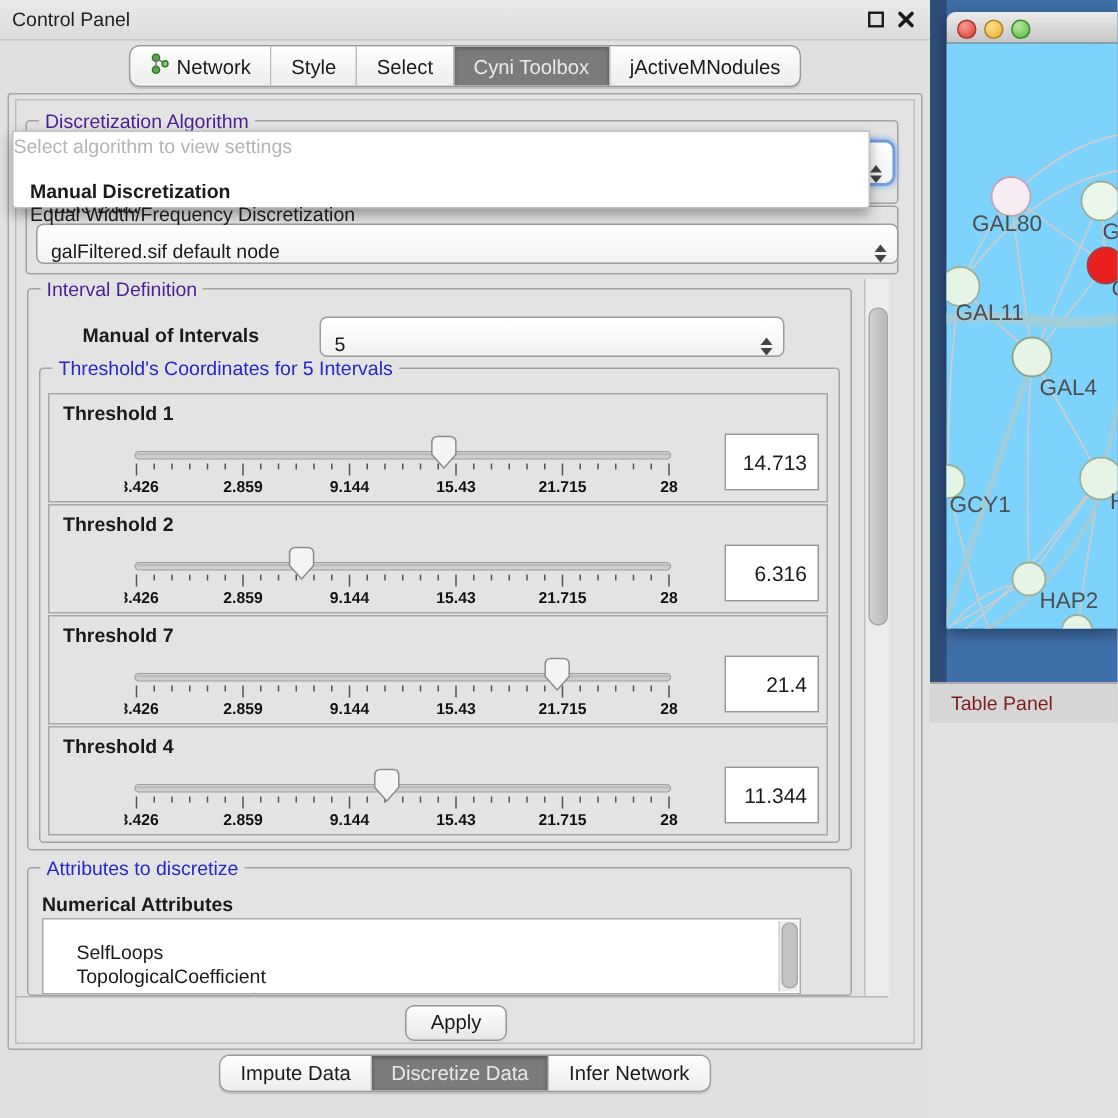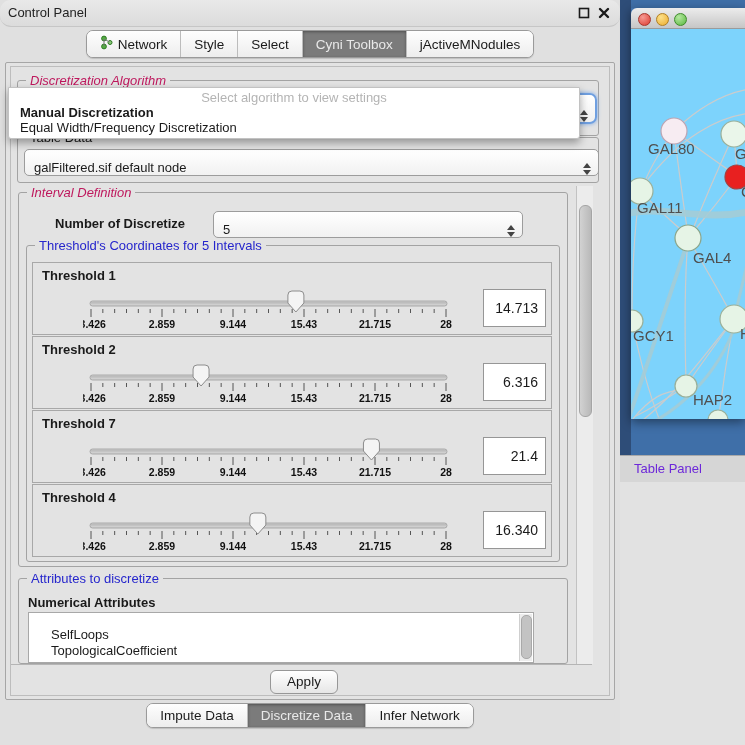--- a/index.html
+++ b/index.html
@@ -1,41 +1,41 @@
 <!DOCTYPE html>
 <html><head>
 <meta charset="utf-8">
 <style>
   html,body{width:745px;height:745px;overflow:hidden;margin:0;padding:0;
     font-family:"Liberation Sans",sans-serif;background:#e0e0e0;font-size:13px;color:#1a1a1a;}
   .abs{position:absolute;}
   
   #control-panel{left:0;top:0;width:620px;height:745px;background:#e0e0e0;}
-  #cp-titlebar{left:0;top:0;width:620px;height:26px;background:linear-gradient(#e9e9e9,#dcdcdc);border-bottom:1px solid #c6c6c6;border-radius:11px;}
+  #cp-titlebar{left:0;top:0;width:620px;height:26px;background:linear-gradient(#e9e9e9,#dcdcdc);border-bottom:1px solid #c6c6c6;}
   #cp-title{left:8px;top:5px;font-size:13px;color:#222;}
   .win-btn{top:7px;width:12px;height:12px;cursor:default;}
   #cp-tabbar{left:0;top:27px;width:620px;height:34px;display:flex;align-items:center;justify-content:center;}
   .tabgroup{display:flex;border:1px solid #9a9a9a;border-radius:7px;overflow:hidden;background:#fff;box-shadow:0 1px 1px rgba(0,0,0,.15);}
   .tab{padding:4px 13px;background:linear-gradient(#fefefe,#ededed);border-right:1px solid #bcbcbc;display:flex;align-items:center;gap:5px;white-space:nowrap;font-size:13.5px;}
   .tab:last-child{border-right:none;}
   .tab.sel{background:#7b7b7b;color:#e9e9e9;box-shadow:inset 0 1px 3px rgba(0,0,0,.35);}
   #cp-content{left:5px;top:62px;width:608px;height:636px;border:1px solid #a6a6a6;background:#e3e3e3;border-radius:2px;}
   #cp-inner{left:10px;top:66px;width:598px;height:628px;border:1px solid #bdbdbd;background:#e3e3e3;}
   .group{position:absolute;border:1px solid #a3a3a3;border-radius:3px;}
   .group-label{position:absolute;top:-8px;left:8px;background:#e3e3e3;padding:0 4px;font-size:13px;white-space:nowrap;}
-  .lbl-green{color:#be185d;font-style:italic;}
+  .lbl-green{color:#4c1d95;}
   .lbl-blue{color:#2626cc;}
   .combo{position:absolute;background:linear-gradient(#ffffff,#f1f1f1);border:1px solid #9c9c9c;border-radius:5px;display:flex;align-items:flex-end;padding-left:9px;}
   .combo .spin{margin-left:auto;margin-right:7px;display:flex;flex-direction:column;gap:2px;}
   .tri-up{width:0;height:0;border-left:4px solid transparent;border-right:4px solid transparent;border-bottom:5px solid #444;}
   .tri-dn{width:0;height:0;border-left:4px solid transparent;border-right:4px solid transparent;border-top:5px solid #444;}
   #algo-combo{left:24px;top:93px;width:560px;height:27px;border:2px solid #6f9fe0;box-shadow:0 0 4px #7aa7e6;border-radius:7px;}
   #popup{left:8px;top:87px;width:570px;height:50px;background:#ffffff;border:1px solid #c2c2c2;border-radius:0 0 3px 3px;box-shadow:0 4px 9px rgba(0,0,0,.35);z-index:20;}
-  #popup-hint{position:absolute;top:2px;left:0;width:100%;text-align:center;color:#b4b4b4;font-size:13px;}
-  .popup-item{position:absolute;left:11px;font-size:13px;white-space:nowrap;}
+  #popup-hint{position:absolute;top:2px;left:0;width:100%;text-align:left;color:#b4b4b4;font-size:13px;}
+  .popup-item{position:absolute;left:11px;font-size:13px;white-space:nowrap;margin-top:15px;}
   #tabledata-group{left:17px;top:137px;width:580px;height:44px;}
   #tabledata-combo{left:24px;top:149px;width:564px;height:25px;}
   #scroll-viewport{left:11px;top:185px;width:581px;height:479px;border-bottom:1px solid #b5b5b5;}
   #vscroll{left:576px;top:186px;width:16px;height:478px;background:#ececec;border-left:1px solid #c2c2c2;}
   #vscroll-thumb{left:2px;top:19px;width:11px;height:210px;border-radius:6px;background:linear-gradient(90deg,#d2d2d2,#b9b9b9);border:1px solid #a5a5a5;}
   #interval-group{left:18px;top:192px;width:548px;height:373px;}
   #noi-label{left:55px;top:216px;font-weight:bold;}
   #noi-combo{left:213px;top:211px;width:299px;height:25px;}
   #thresh-group{left:26px;top:245px;width:532px;height:315px;}
   .thresh-panel{position:absolute;left:32px;width:518px;height:71px;border:1px solid #a8a8a8;background:#e3e3e3;}
@@ -52,21 +52,21 @@
   #apply-btn{left:270px;top:670px;width:66px;height:22px;background:linear-gradient(#ffffff,#e6e6e6);
      border:1px solid #979797;border-radius:6px;text-align:center;line-height:21px;font-size:13.5px;}
   #cp-bottombar{left:0;top:700px;width:620px;height:45px;display:flex;justify-content:center;padding-top:3px;box-sizing:border-box;background:#e0e0e0;}
   
   #right-top{left:620px;top:0;width:125px;height:455px;background:#3f6fa8;border-left:11px solid #2e4d78;box-sizing:border-box;}
   #net-window{left:631px;top:8px;width:114px;height:411px;box-shadow:0 3px 10px rgba(0,0,0,.45);}
   #net-titlebar{left:0;top:0;width:114px;height:20px;background:linear-gradient(#ececec,#c6c6c6);border-radius:6px 0 0 0;border-bottom:1px solid #9b9b9b;}
   .light{position:absolute;top:5px;width:11px;height:11px;border-radius:50%;}
   #net-canvas{left:0;top:21px;width:114px;height:390px;background:#7dd3fc;}
   #tp-bar{left:620px;top:455px;width:125px;height:26px;background:#d6d6d6;border-top:1px solid #a9a9a9;border-bottom:1px solid #bcbcbc;line-height:26px;}
-  #tp-title{margin-left:14px;font-size:13px;color:#6d28d9;}
+  #tp-title{margin-left:14px;font-size:13px;color:#7f1d1d;}
   #tp-body{left:620px;top:482px;width:125px;height:263px;background:#e2e2e2;}
 </style>
 </head>
 <body>
 
 <div class="abs" id="control-panel">
 
   <div class="abs" id="cp-titlebar">
     <span class="abs" id="cp-title">Control Panel</span>
     <div class="abs win-btn" style="right:30px;">
@@ -137,21 +137,21 @@
         <i class="tri-up"></i>
         <i class="tri-dn"></i>
       </span>
   </div>
 
   <div class="abs" id="scroll-viewport"></div>
 
   <div class="group" id="interval-group">
     <span class="group-label lbl-green">Interval Definition</span>
   </div>
-  <span class="abs" id="noi-label">Number of Discretize</span>
+  <span class="abs" id="noi-label">Manual of Intervals</span>
   <div class="combo abs" id="noi-combo">
     <span>5</span>
     <span class="spin">
         <i class="tri-up"></i>
         <i class="tri-dn"></i>
       </span>
   </div>
 
   <div class="group" id="thresh-group">
     <span class="group-label lbl-blue">Threshold's Coordinates for 5 Intervals</span>
@@ -332,21 +332,21 @@
         <line x1="351.1666666666667" y1="26" x2="351.1666666666667" y2="30" stroke="#555" stroke-width="1"></line>
         <line x1="363" y1="26" x2="363" y2="34" stroke="#555" stroke-width="1"></line>
         <text x="8" y="45" text-anchor="middle" font-size="10.5" font-weight="bold" fill="#111" font-family="&quot;Liberation Sans&quot;,sans-serif">-3.426</text>
         <text x="79" y="45" text-anchor="middle" font-size="10.5" font-weight="bold" fill="#111" font-family="&quot;Liberation Sans&quot;,sans-serif">2.859</text>
         <text x="150" y="45" text-anchor="middle" font-size="10.5" font-weight="bold" fill="#111" font-family="&quot;Liberation Sans&quot;,sans-serif">9.144</text>
         <text x="221" y="45" text-anchor="middle" font-size="10.5" font-weight="bold" fill="#111" font-family="&quot;Liberation Sans&quot;,sans-serif">15.43</text>
         <text x="292" y="45" text-anchor="middle" font-size="10.5" font-weight="bold" fill="#111" font-family="&quot;Liberation Sans&quot;,sans-serif">21.715</text>
         <text x="363" y="45" text-anchor="middle" font-size="10.5" font-weight="bold" fill="#111" font-family="&quot;Liberation Sans&quot;,sans-serif">28</text>
         <path d="M166.84751479666517,12 q0,-4 4,-4 h8 q4,0 4,4 v8 l-8,9 l-8,-9 z" fill="#f4f4f4" stroke="#8c8c8c" stroke-width="1" stroke-linejoin="round"></path>
       </svg>
-    <div class="value-box">16.340</div>
+    <div class="value-box">11.344</div>
   </div>
 
   <div class="group" id="attr-group">
     <span class="group-label lbl-blue">Attributes to discretize</span>
   </div>
   <span class="abs" id="attr-sub">Numerical Attributes</span>
   <div class="abs" id="attr-list">
     <ul>
         <li>SelfLoops</li>
         <li>TopologicalCoefficient</li>

